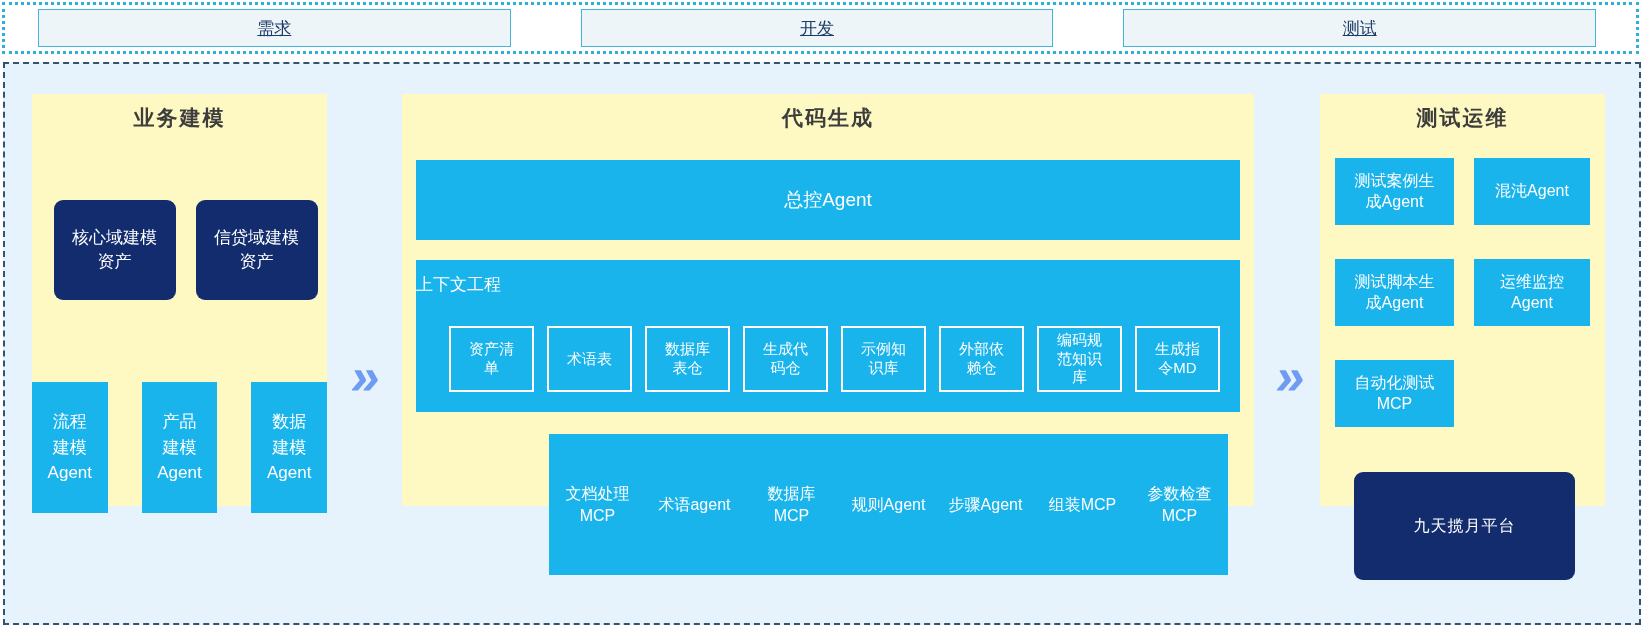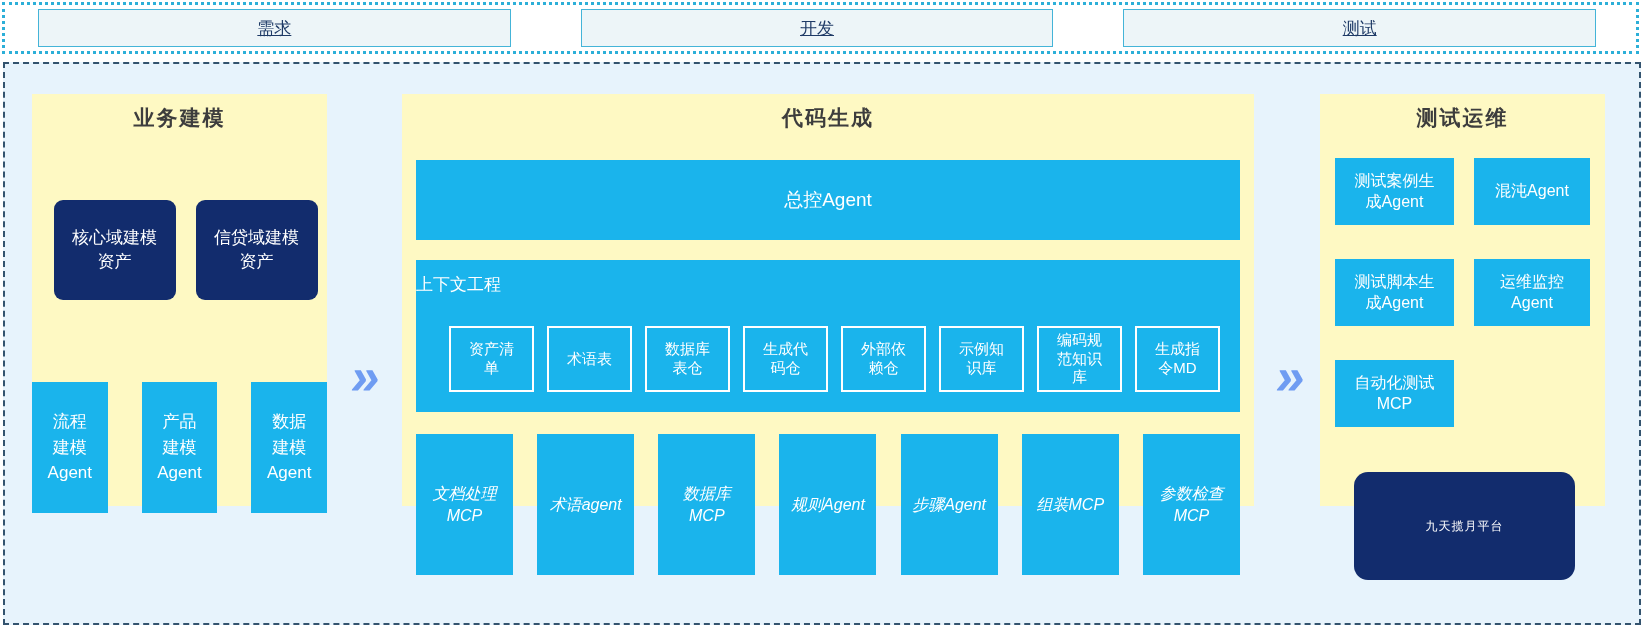--- a/index.html
+++ b/index.html
@@ -46,29 +46,29 @@
   .agent-box{width:78px;height:131px;font-size:17px;line-height:1.5;}
   
   .master-bar{position:absolute;left:14px;top:66px;width:824px;height:80px;font-size:19px;}
   .context-box{position:absolute;left:14px;top:166px;width:824px;height:152px;}
   .context-title{text-align:left;padding-top:13px;font-size:17px;color:#fff;}
   .context-items{position:absolute;left:33px;top:66px;display:flex;gap:13px;}
   .ctx-box{
     width:85px;height:66px;box-sizing:border-box;border:2px solid #ffffff;
     font-size:15px;line-height:1.25;
   }
-  .tools-row{position:absolute;left:14px;top:340px;width:824px;display:flex;justify-content:space-between;font-style:italic;}
+  .tools-row{position:absolute;left:2px;top:340px;width:824px;display:flex;justify-content:flex-end;}
   .tool-box{width:97px;height:141px;font-size:16px;line-height:1.35;}
   
   .test-grid{
     position:absolute;top:64px;left:15px;
     display:grid;grid-template-columns:119px 116px;column-gap:20px;row-gap:34px;
   }
   .test-box{height:67px;font-size:16px;line-height:1.3;}
-  .platform-box{position:absolute;left:34px;top:378px;width:221px;height:108px;border-radius:14px;font-size:12px;letter-spacing:1px;text-align:right;}
+  .platform-box{position:absolute;left:34px;top:378px;width:221px;height:108px;border-radius:9px;font-size:16px;letter-spacing:1px;text-align:right;}
   
   .chevron{
     position:absolute;top:282px;width:60px;height:60px;
     color:#6f9cf2;font-size:52px;font-weight:bold;line-height:60px;
     text-align:center;transform:skewX(-8deg);letter-spacing:-2px;
     user-select:none;
   }
   #arrow-1{left:330px;}
   #arrow-2{left:1255px;}
 </style>
@@ -112,24 +112,24 @@
     <div class="context-box cyan">
       <div class="context-title">上下文工程</div>
       <div class="context-items">
         <div class="blk ctx-box">资产清
 单</div>
         <div class="blk ctx-box">术语表</div>
         <div class="blk ctx-box">数据库
 表仓</div>
         <div class="blk ctx-box">生成代
 码仓</div>
+        <div class="blk ctx-box">示例知
+识库</div>
         <div class="blk ctx-box">外部依
 赖仓</div>
-        <div class="blk ctx-box">示例知
-识库</div>
         <div class="blk ctx-box">编码规
 范知识
 库</div>
         <div class="blk ctx-box">生成指
 令MD</div>
       </div>
     </div>
     <div class="tools-row">
       <div class="blk tool-box cyan">文档处理
 MCP</div>

